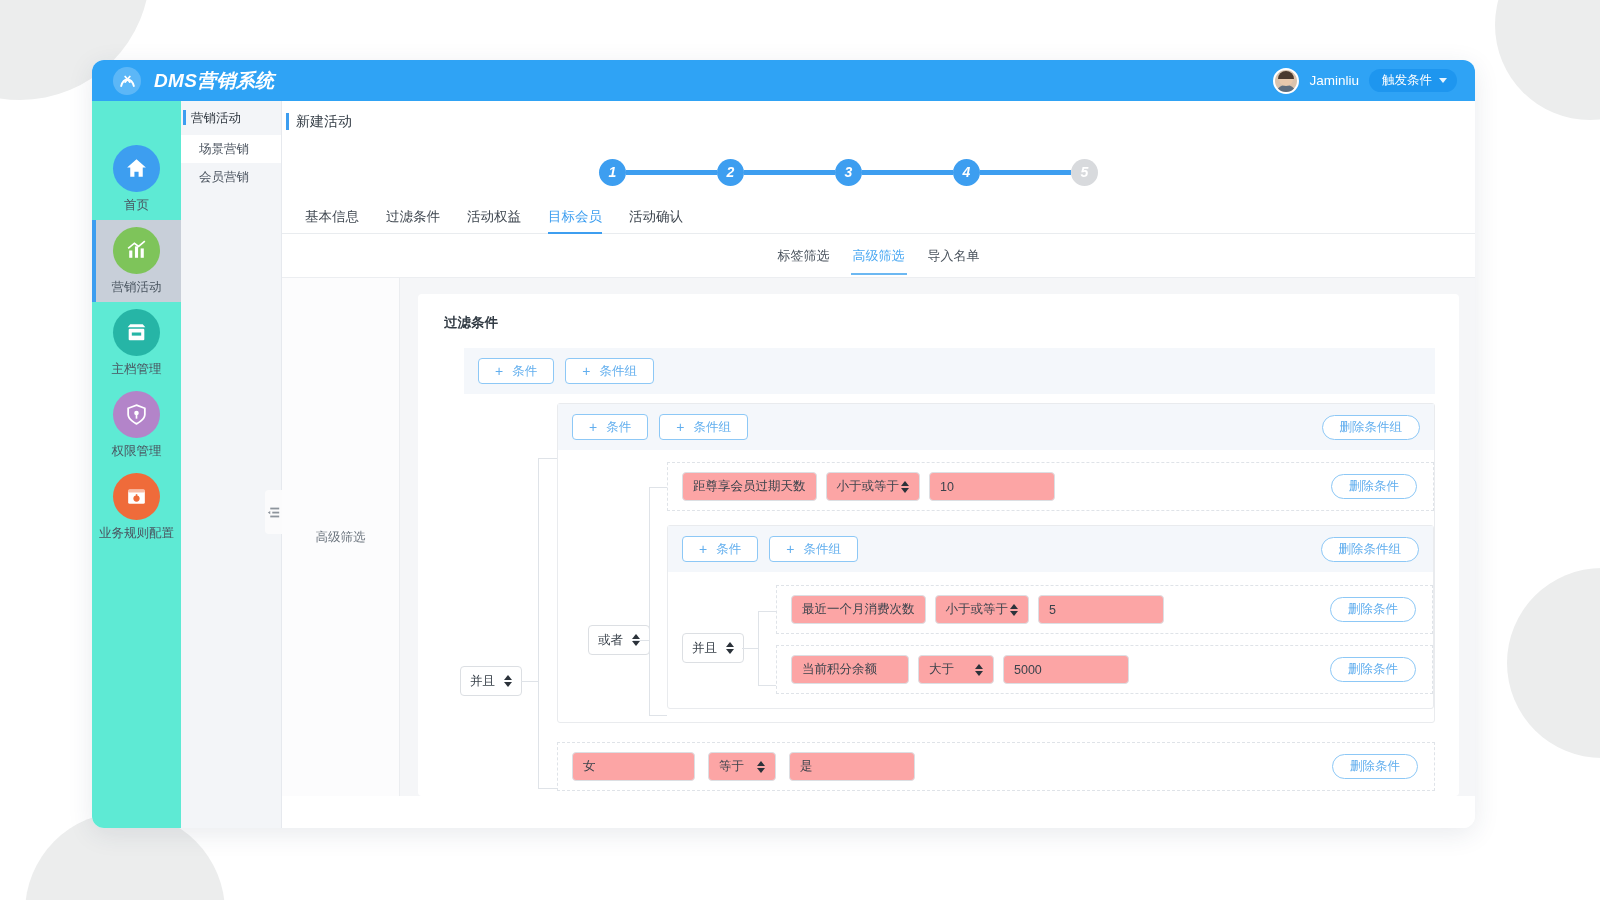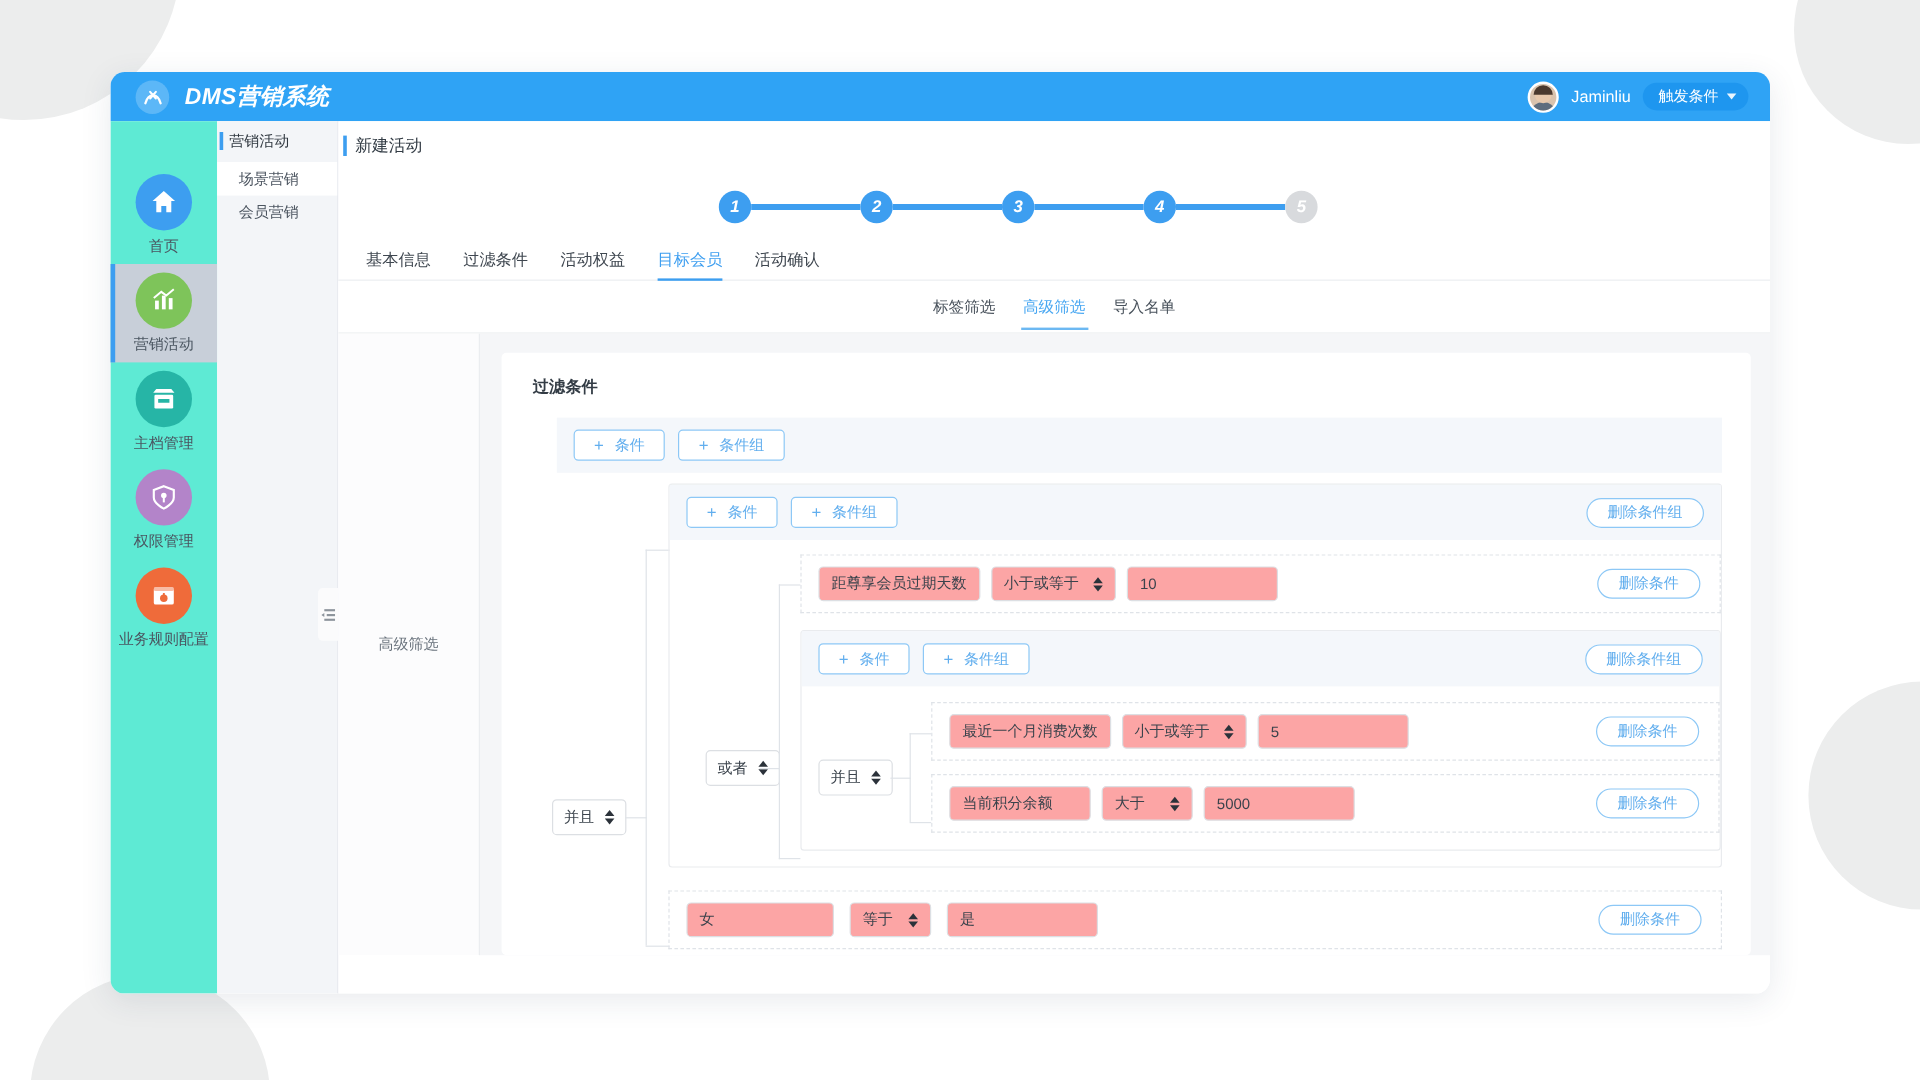--- a/index.html
+++ b/index.html
@@ -287,21 +287,21 @@
     border-radius: 4px;
     height: 29px;
     display: flex; align-items: center;
     padding: 0 10px;
     font-size: 12.5px; color: #3b434c;
     background: #fca5a5;
     white-space: nowrap;
   }
   .field-name { min-width: 118px; }
   .field-op {
-    min-width: 76px; justify-content: space-between; gap: 12px;
+    min-width: 76px; justify-content: space-between; gap: 2px;
   }
   .field-val { min-width: 126px; color: #3b434c; }
   .spin {
     display: inline-flex; flex-direction: column;
     line-height: 0; gap: 2px; flex: none;
   }
   .spin i {
     width: 0; height: 0; display: block;
     border-left: 4px solid transparent;
     border-right: 4px solid transparent;

